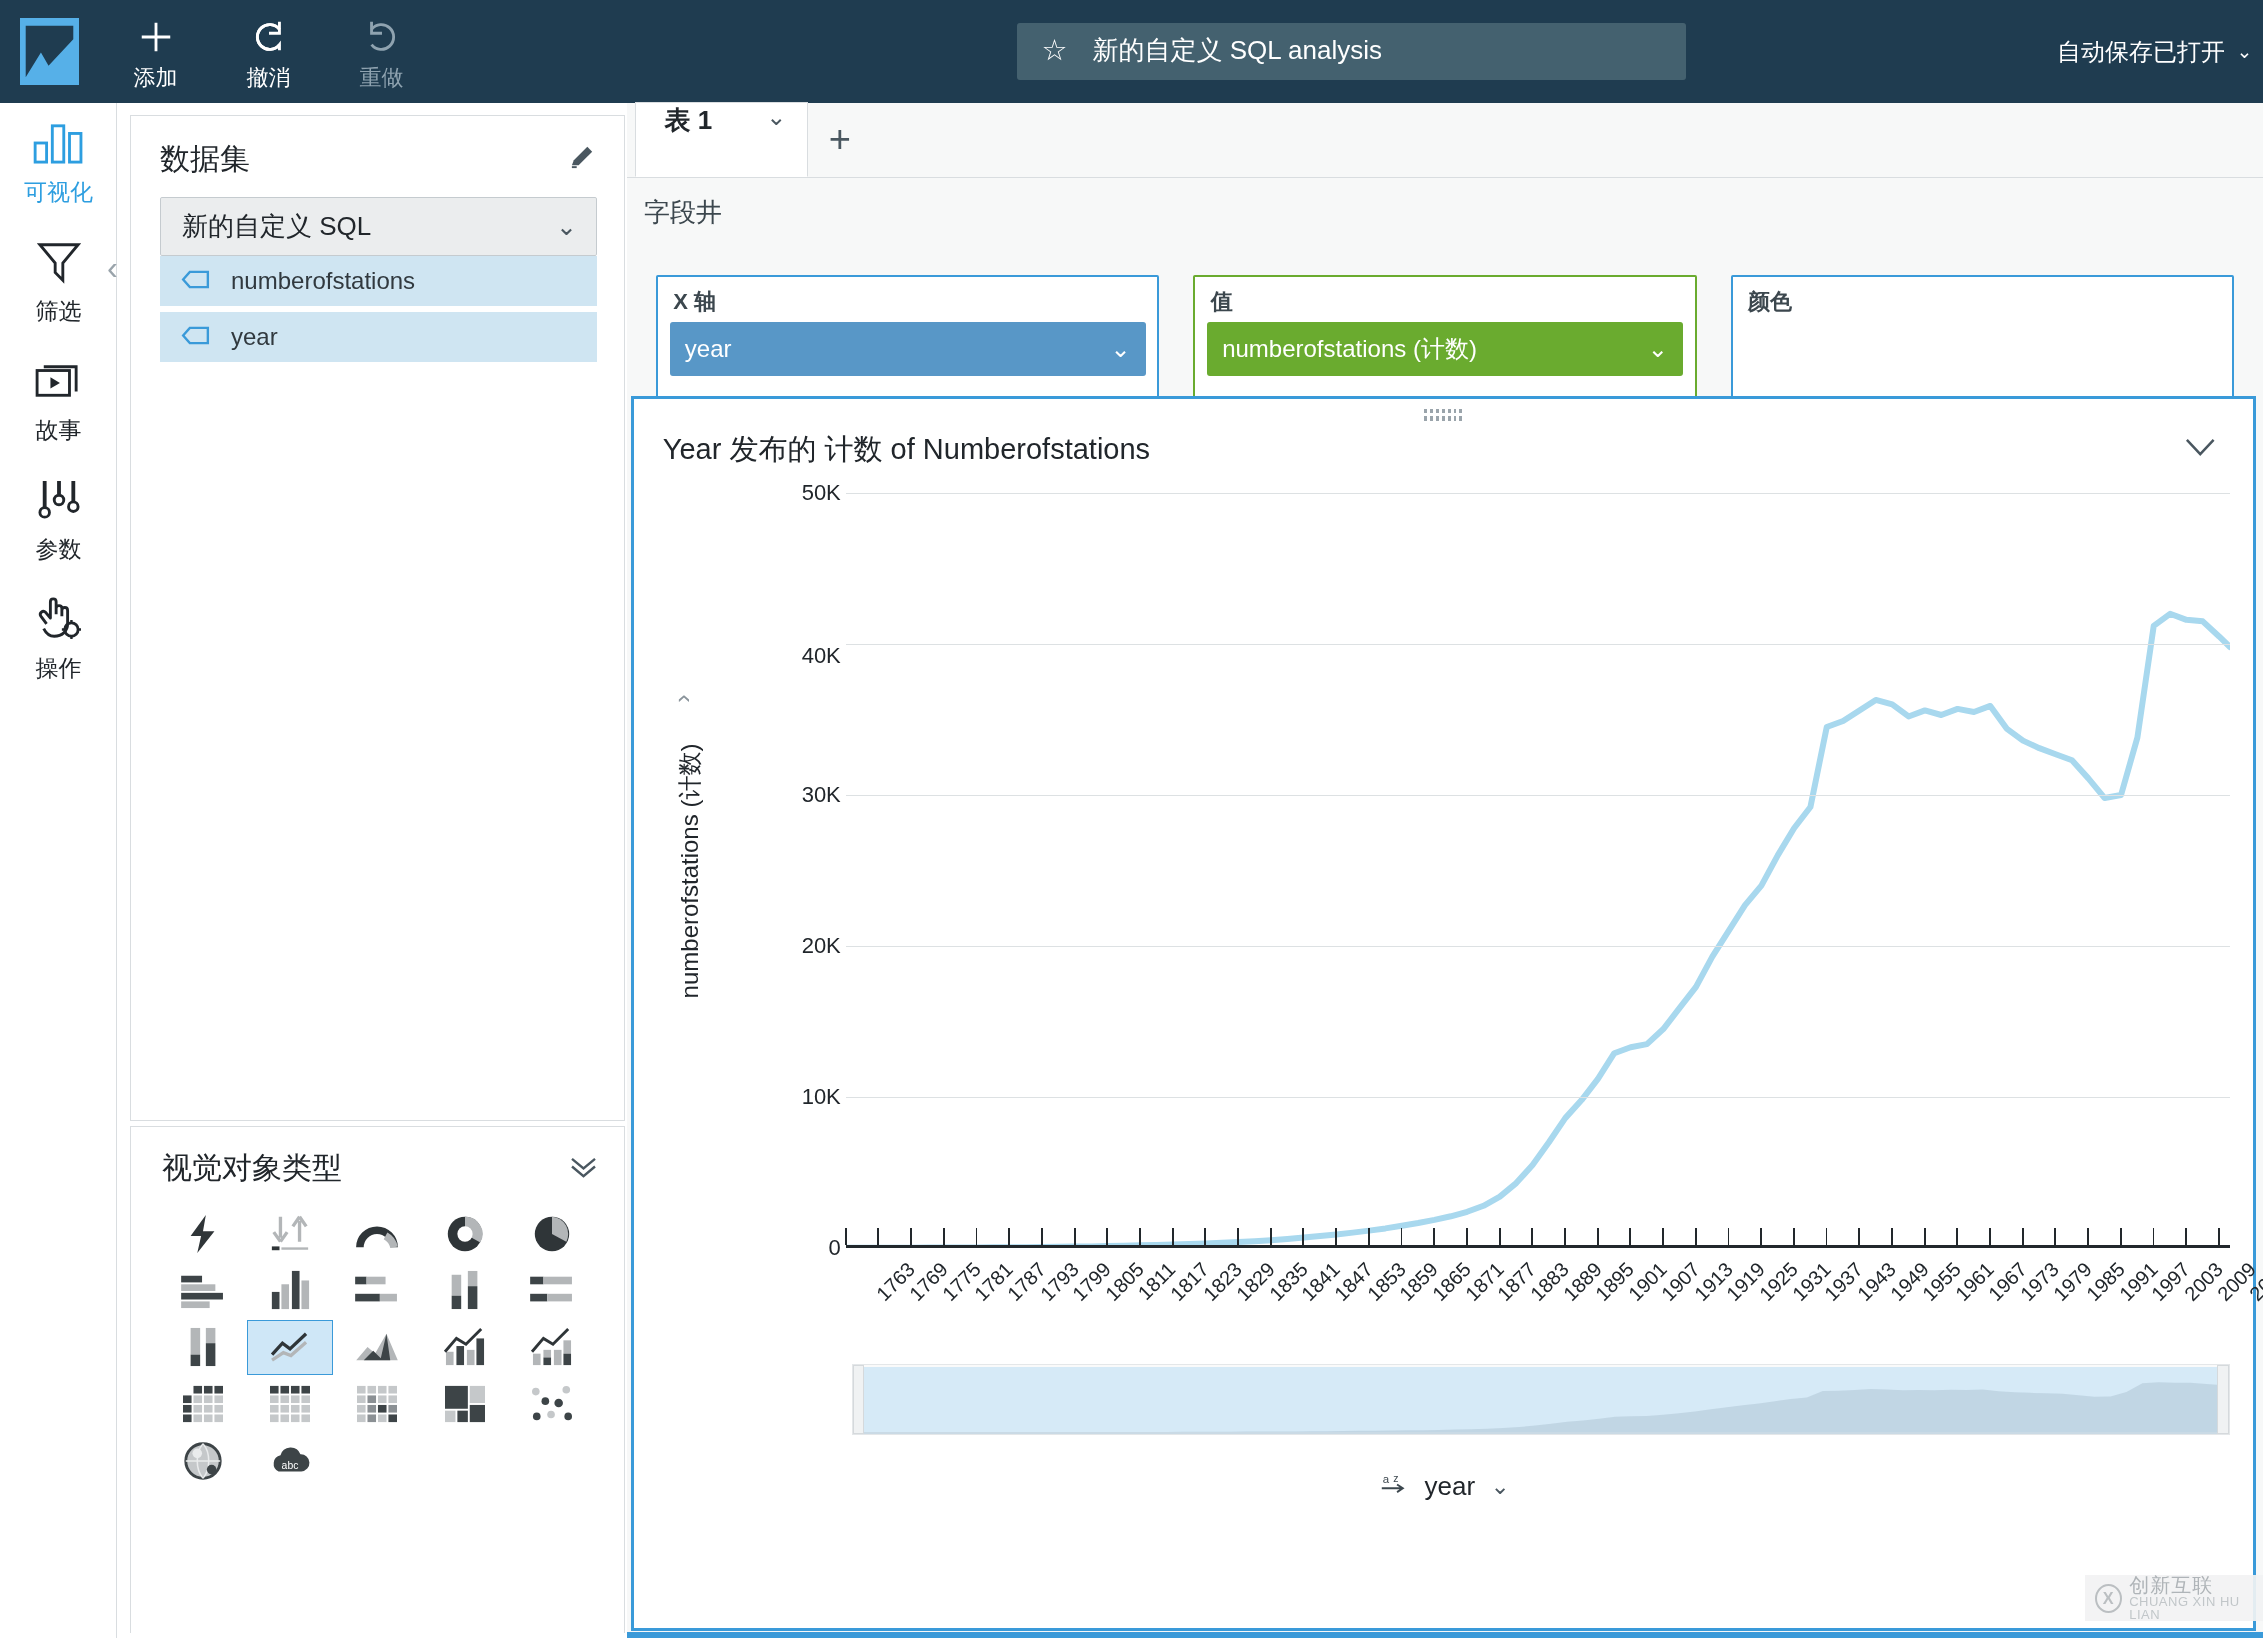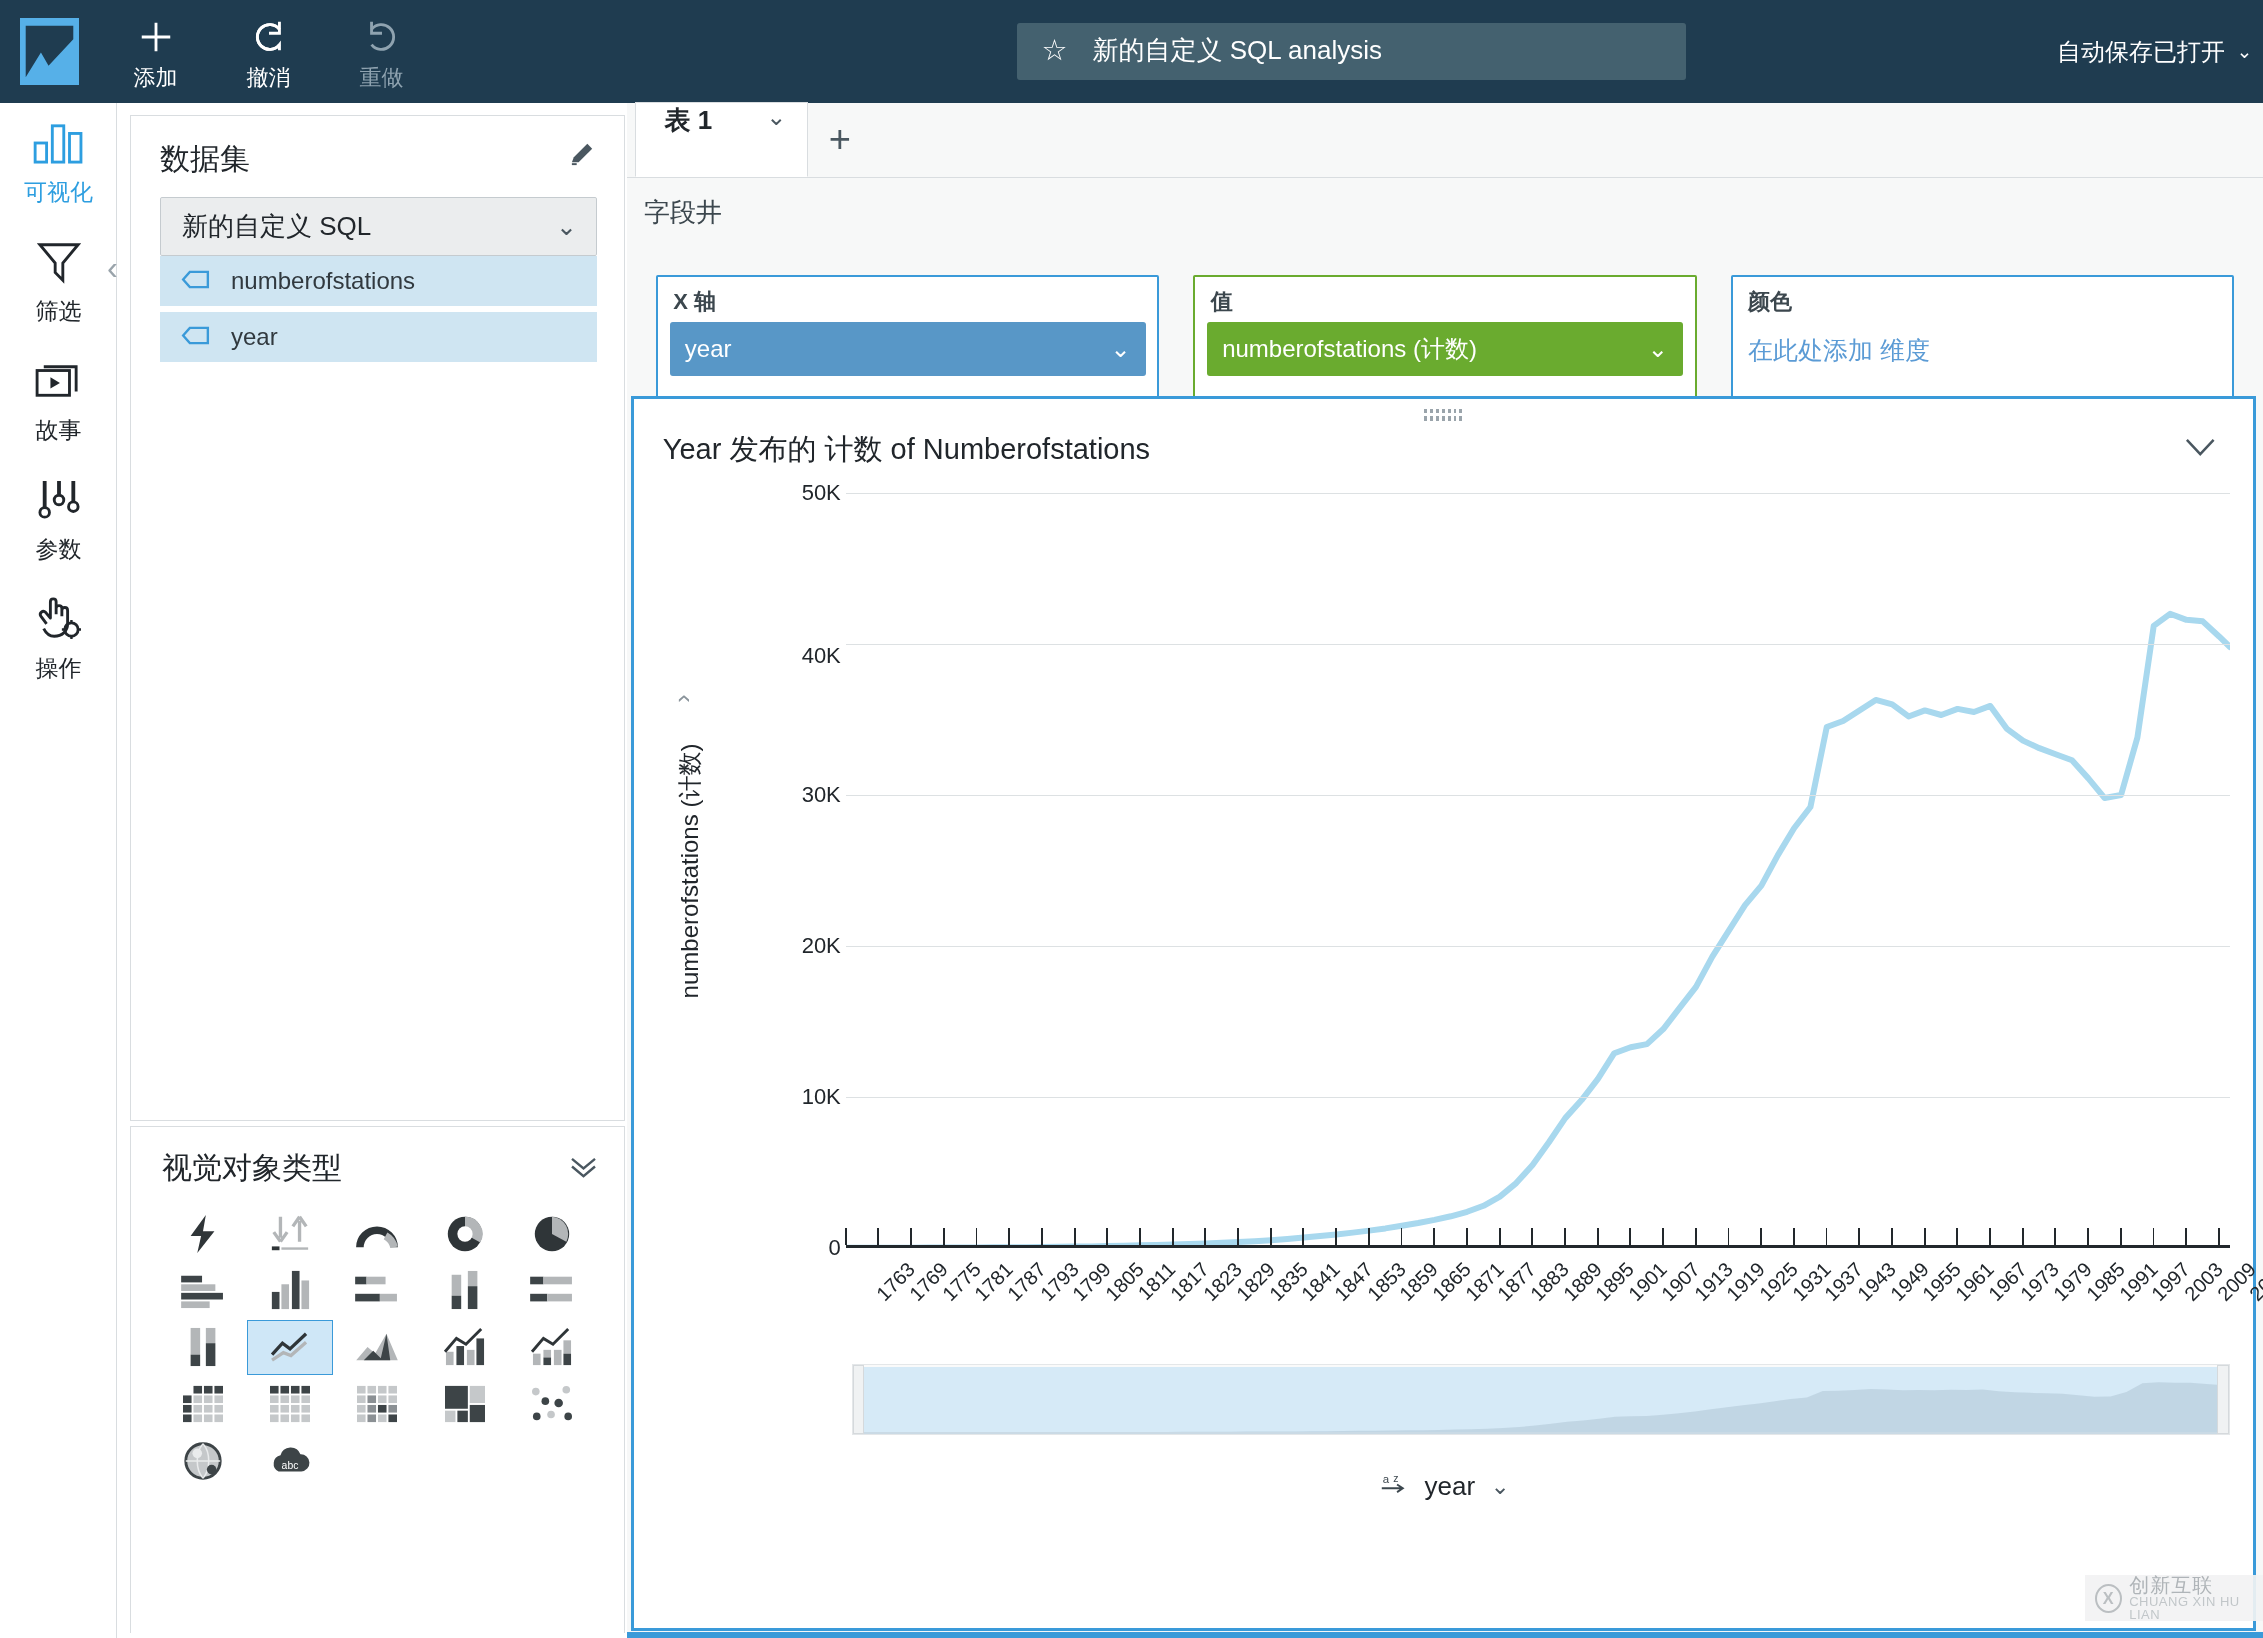--- a/index.html
+++ b/index.html
@@ -65,21 +65,21 @@
     position: absolute; left: 107px; top: 143px; width: 21px; height: 44px;
     color: #9aa4ab; font-size: 32.5px; line-height: 44px;
   }
 
   
   .lpanel {
     position: absolute; left: 130px; top: 115px; width: 495px; height: 1006px;
     background: #ffffff; border: 1px solid #d9dde0;
   }
   .lp-head {
-    display: flex; align-items: flex-start; justify-content: space-between;
+    display: flex; align-items: center; justify-content: space-between;
     padding: 23px 27px 5.7px 29px;
   }
   .lp-title { font-size: 30px; color: #21262b; }
   .lp-ico { color: #4a5760; font-size: 27px; cursor: pointer; }
 
   .ds-select {
     margin: 11.5px 27px 0 29px; height: 59px;
     background: #ebedee; border: 1px solid #c5cbcf; border-radius: 1.9px;
     display: flex; align-items: center; justify-content: space-between;
     padding: 0 19px 0 21px; font-size: 26px; color: #21262b; cursor: pointer;
@@ -670,21 +670,20 @@
       <div class="well green">
         <div class="well-title">值</div>
         <div class="pill green">
           <span>numberofstations (计数)</span>
           <span class="chev">⌄</span>
         </div>
       </div>
 
       <div class="well">
         <div class="well-title">颜色</div>
-        <div class="well-empty">在此处添加 维度</div>
       </div>
     </div>
 
     <div class="card">
       <div class="drag-handle">
         <div class="dot-row">
             <i class="dot"></i>
             <i class="dot"></i>
             <i class="dot"></i>
             <i class="dot"></i>

